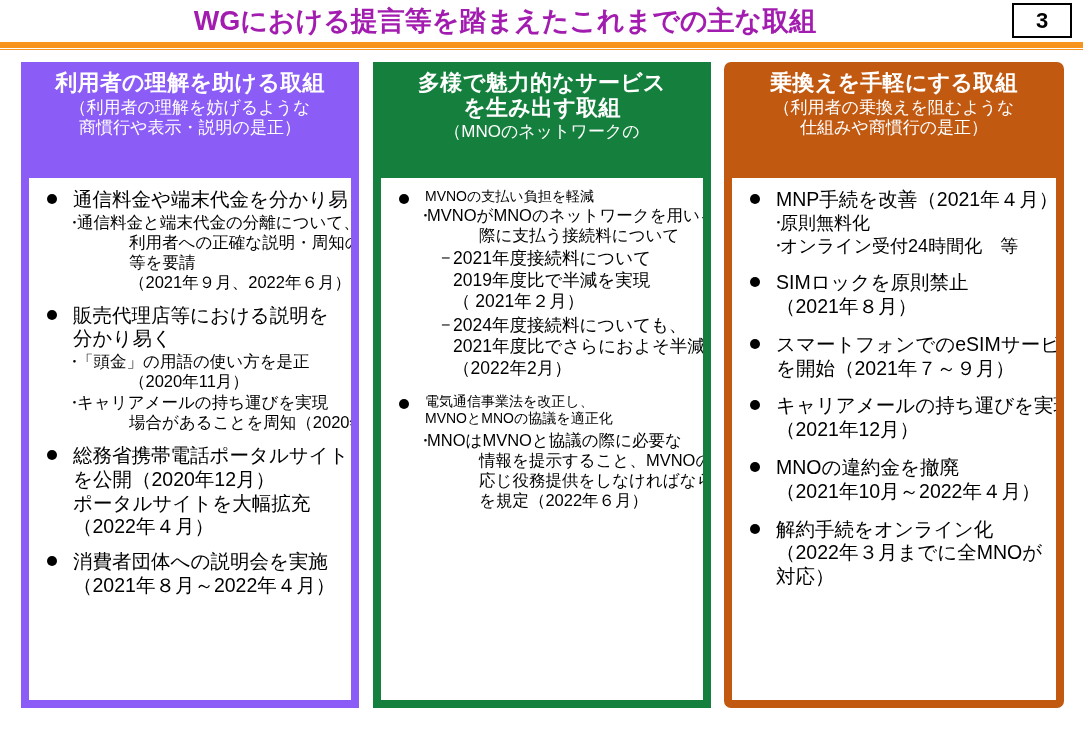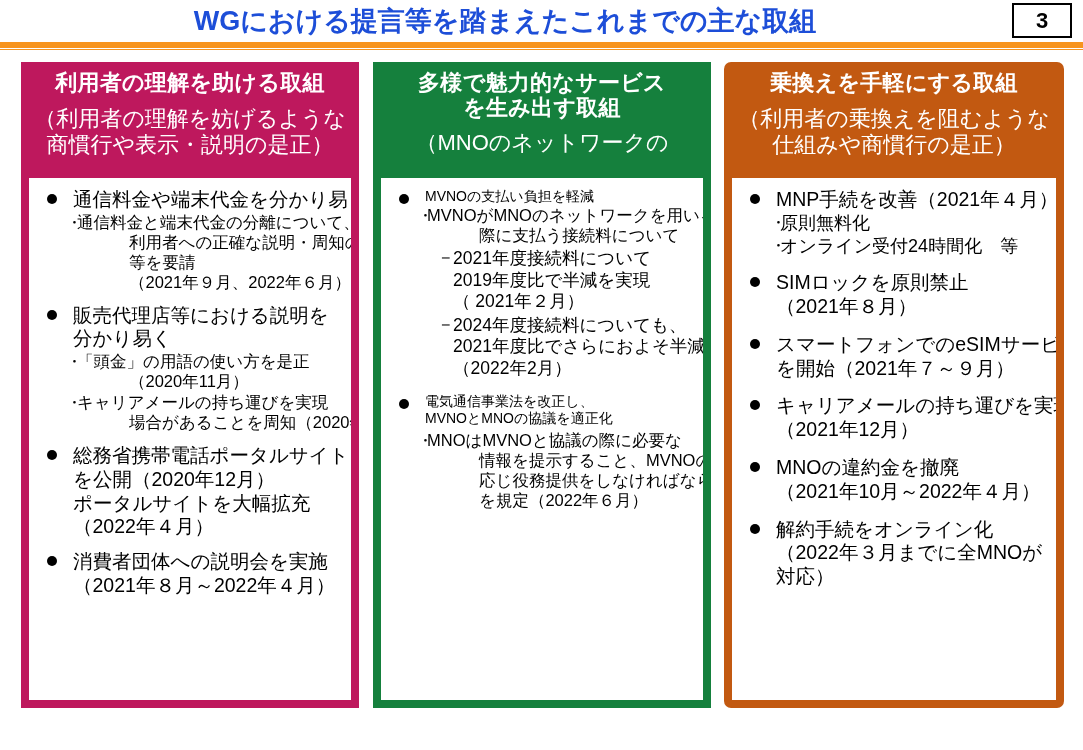--- a/index.html
+++ b/index.html
@@ -27,21 +27,21 @@
     width: 1083px; height: 42px;
   }
 
   .slide-title {
     position: absolute;
     left: 0; top: 1px;
     width: 1010px;
     text-align: center;
     font-size: 27px;
     font-weight: bold;
-    color: #1d4ed8;
+    color: #a21caf;
     letter-spacing: 0px;
     line-height: 40px;
     white-space: nowrap;
   }
 
   .page-number-box {
     position: absolute;
     left: 1012px; top: 3px;
     width: 60px; height: 35px;
     border: 2px solid #000000;
@@ -74,41 +74,41 @@
     width: 1083px; height: 688px;
   }
 
   .column {
     position: absolute;
     top: 0;
     width: 338px;
     height: 646px;
     padding: 0;
   }
-  .column.col1 { left: 21px;  background: #be185d; }
+  .column.col1 { left: 21px;  background: #8b5cf6; }
   .column.col2 { left: 373px; background: #15803d; }
   .column.col3 { left: 724px; background: #C25911; width: 340px; border-radius: 7px; }
 
   .col-head {
     position: relative;
     padding: 9px 6px 8px 6px;
     text-align: center;
     color: #ffffff;
   }
   .col-head .main {
     font-size: 22px;
     font-weight: bold;
     line-height: 1.12;
     letter-spacing: 0.3px;
   }
   .col-head .sub {
-    font-size: 22px;
+    font-size: 17px;
     font-weight: normal;
     line-height: 1.18;
-    margin-top: 10px;
+    margin-top: 2px;
   }
   .col-head .sub span { display: block; }
 
   
   .col-body {
     position: absolute;
     left: 8px;
     right: 8px;
     bottom: 8px;
     background: #ffffff;

